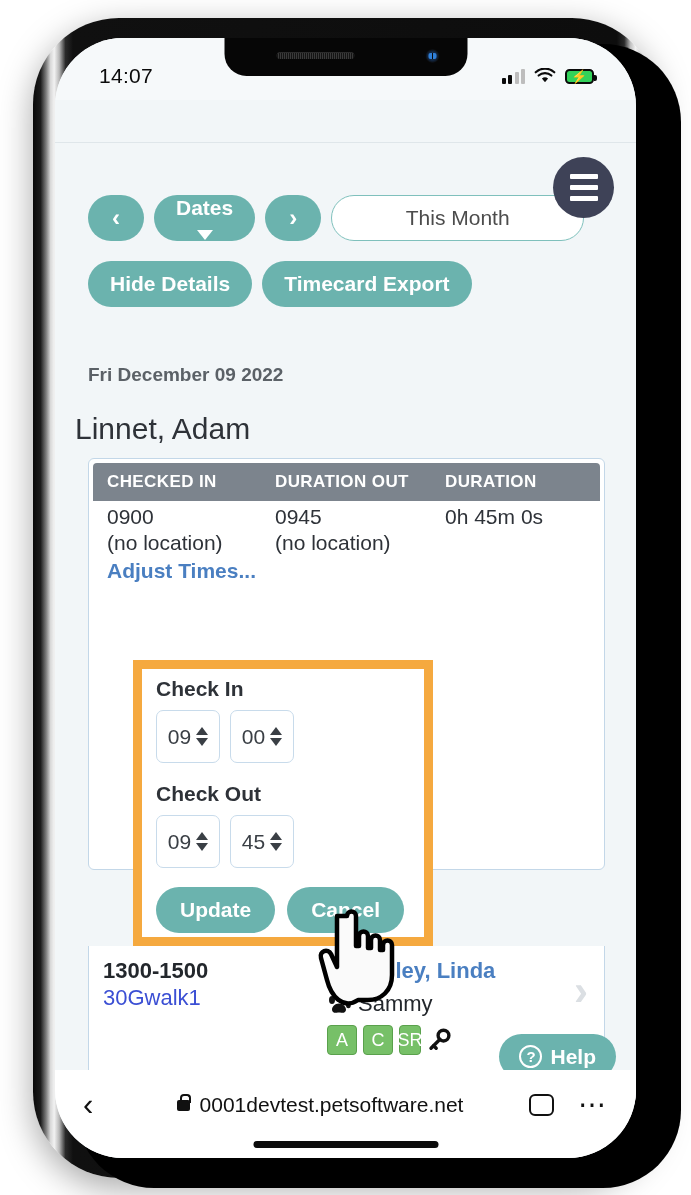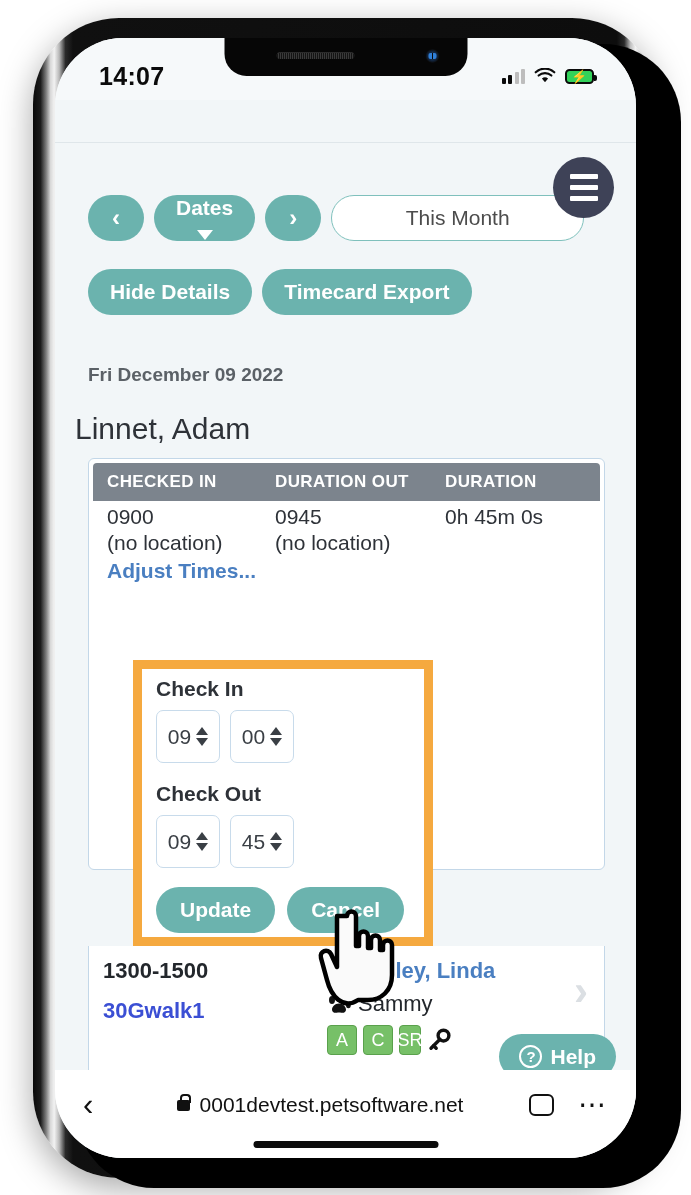--- a/index.html
+++ b/index.html
@@ -84,21 +84,21 @@
 
   
   #status-bar {
     position: absolute; left: 0; top: 0;
     width: 100%; height: 62px;
     z-index: 30;
     display: flex; align-items: center; justify-content: space-between;
     padding: 14px 42px 0 44px;
     background: #f6f9fa;
   }
-  #status-time { font-size: 25px; font-weight: bold; color: #0b0b0b; letter-spacing: .3px; }
+  #status-time { font-size: 21px; font-weight: normal; color: #0b0b0b; letter-spacing: .3px; }
   #status-right { display: flex; align-items: center; gap: 9px; }
 
   .signal-bars { display: flex; align-items: flex-end; gap: 2.5px; height: 15px; }
   .signal-bars i { width: 4px; border-radius: 1px; background: #0b0b0b; display:block; }
   .signal-bars i:nth-child(1){ height: 6px; }
   .signal-bars i:nth-child(2){ height: 9px; }
   .signal-bars i:nth-child(3){ height: 12px; background:#bdbdbd; }
   .signal-bars i:nth-child(4){ height: 15px; background:#bdbdbd; }
 
   .battery {
@@ -132,21 +132,21 @@
     gap: 6px; z-index: 22;
   }
   #hamburger span { display:block; width: 28px; height: 5px; background:#fff; border-radius:1px; }
 
   
   #toolbar-row1 {
     position: absolute; left: 33px; top: 95px;
     display: flex; align-items: center; gap: 10px;
   }
   #toolbar-row2 {
-    position: absolute; left: 33px; top: 169px;
+    position: absolute; left: 33px; top: 161px;
     display: flex; align-items: center; gap: 10px;
   }
 
   .pill {
     background: #6bb3ae; color: #ffffff;
     border: none; border-radius: 26px;
     font-family: "Liberation Sans", sans-serif;
     font-size: 21px; font-weight: bold;
     padding: 10px 22px; height: 46px;
     display: flex; align-items: center; justify-content: center;
@@ -236,21 +236,21 @@
     position: absolute; left: 33px; top: 846px;
     width: 517px; height: 145px;
     background: #ffffff;
     border: 1px solid #c3d7e8;
     border-top: none;
     border-radius: 0 0 6px 6px;
     padding: 12px 0 0 14px;
     z-index: 5;
   }
   #booking-time { font-size: 22px; font-weight: bold; color: #23272c; }
-  #booking-code { font-size: 22px; font-weight: bold; color: #3b4fd4; margin-top: 14px; cursor:pointer; }
+  #booking-code { font-size: 22px; font-weight: normal; color: #3b4fd4; margin-top: 1px; cursor:pointer; }
 
   #booking-right { position: absolute; left: 238px; top: 12px; }
   #client-name { font-size: 22px; font-weight: bold; color: #4a7fc1; cursor:pointer; }
   #pet-line { display:flex; align-items:center; gap: 7px; margin-top: 7px; font-size: 22px; color: #23272c; }
   #badges { display:flex; align-items:center; gap: 6px; margin-top: 8px; }
   .badge {
     width: 30px; height: 30px; border-radius: 4px;
     background: #77c068; border: 1px solid #5aa14c;
     color: #ffffff; font-size: 18px;
     display:flex; align-items:center; justify-content:center;

